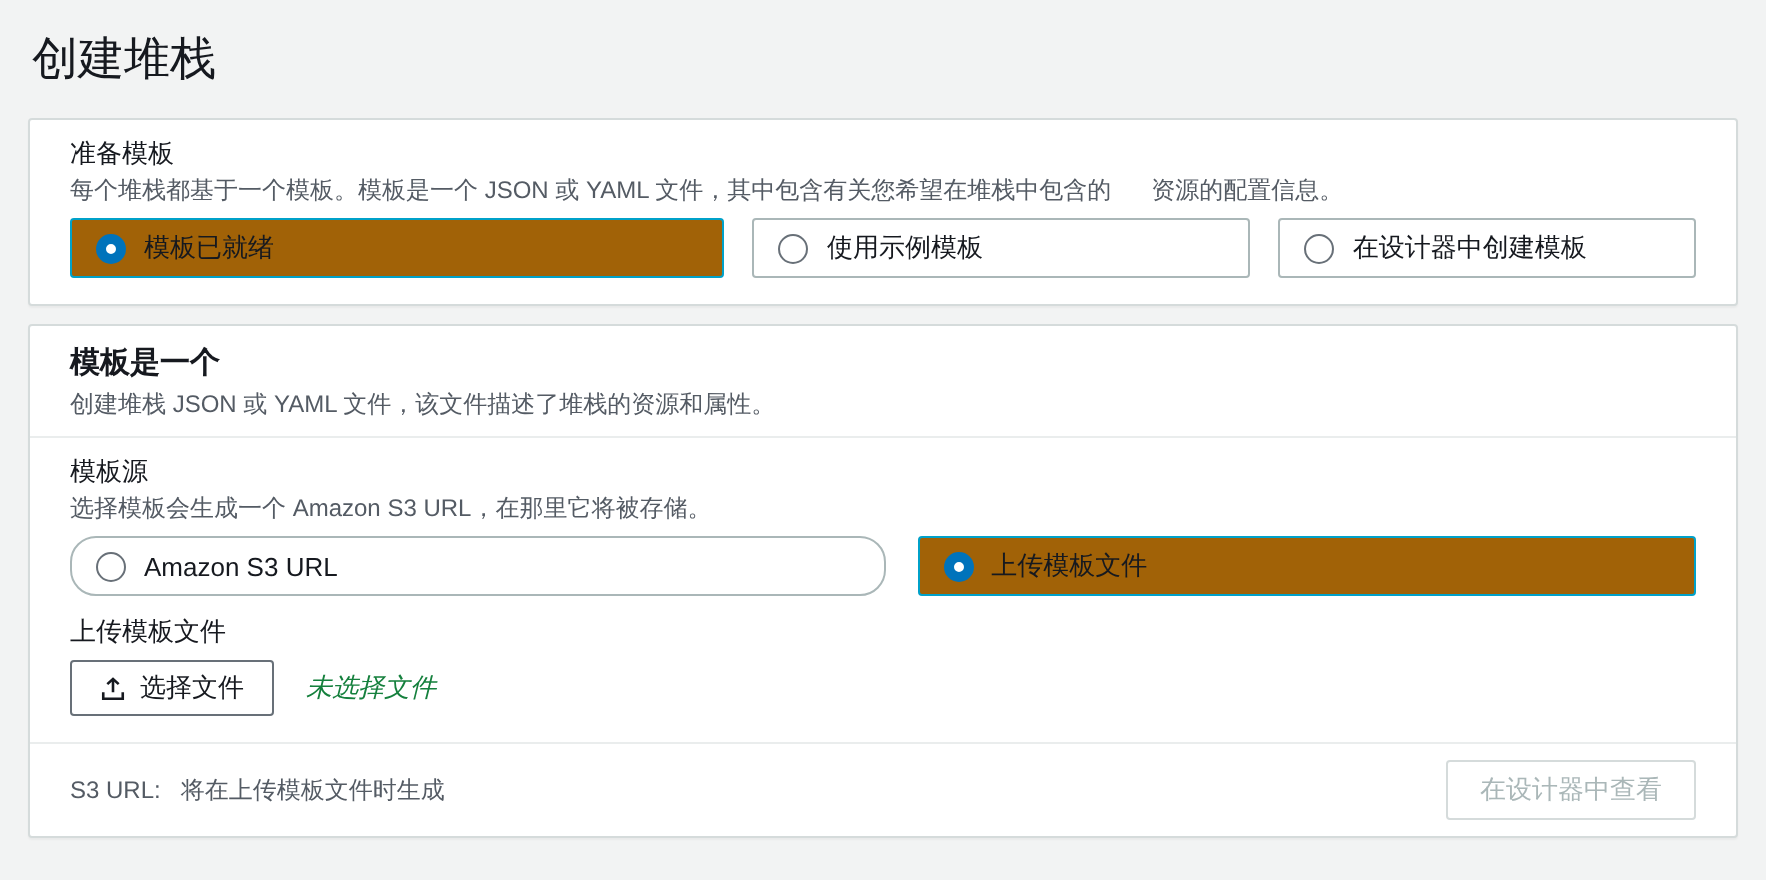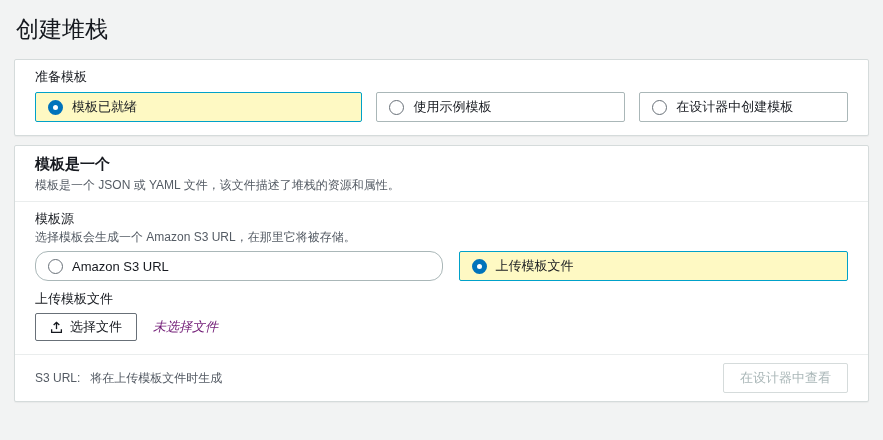--- a/index.html
+++ b/index.html
@@ -56,21 +56,21 @@
     padding: 0 12px;
     border: 1px solid #aab7b8;
     border-radius: 2px;
     background: #ffffff;
     font-size: 13px;
     color: #16191f;
     cursor: pointer;
   }
   .tile.selected {
     border-color: #00a1c9;
-    background: #fef9c3;
+    background: #a16207;
   }
   .t1-a { flex: 1.65; } .t1-b { flex: 1.22; } .t1-c { flex: 1; }
   .t2-a { flex: 1.05; border-radius: 13px; } .t2-b { flex: 1; }
   .radio {
     width: 15px; height: 15px;
     border-radius: 50%;
     border: 1px solid #687078;
     background: #ffffff;
     flex: none;
   }
@@ -89,21 +89,21 @@
     border: 1px solid #687078;
     border-radius: 2px;
     color: #16191f;
     padding: 4px 14px;
     cursor: pointer;
     display: inline-flex;
     align-items: center;
     gap: 7px;
   }
   .btn .ico { display: inline-flex; }
-  .no-file { font-size: 13px; font-style: italic; color: #701a75; }
+  .no-file { font-size: 13px; font-style: italic; color: #15803d; }
   .constraint {
     font-size: 11px;
     color: #687078;
     margin-top: 4px;
   }
   .card-footer {
     border-top: 1px solid #eaeded;
     padding: 8px 20px;
     display: flex;
     align-items: center;
@@ -126,41 +126,42 @@
 </head>
 <body>
 
 <div class="page">
 
   <h1 class="page-title">创建堆栈</h1>
 
   <section class="card">
     <div class="card-body">
       <div class="field-label">准备模板</div>
+      <div class="field-desc">每个堆栈都基于一个模板。模板是一个 JSON 或 YAML 文件，其中包含有关您希望在堆栈中包含的      资源的配置信息。</div>
       <div class="tiles tiles-3">
         <label class="tile selected t1-a">
           <span class="radio checked"></span>
           <span>模板已就绪</span>
         </label>
         <label class="tile t1-b">
           <span class="radio"></span>
           <span>使用示例模板</span>
         </label>
         <label class="tile t1-c">
           <span class="radio"></span>
           <span>在设计器中创建模板</span>
         </label>
       </div>
     </div>
   </section>
 
   <section class="card">
     <div class="card-header">
       <h2>模板是一个</h2>
-      <div class="field-desc">模板是一个 JSON 或 YAML 文件，该文件描述了堆栈的资源和属性。</div>
+      <div class="field-desc">创建堆栈 JSON 或 YAML 文件，该文件描述了堆栈的资源和属性。</div>
     </div>
     <div class="card-body">
       <div class="field-label">模板源</div>
       <div class="field-desc">选择模板会生成一个 Amazon S3 URL，在那里它将被存储。</div>
       <div class="tiles tiles-2">
         <label class="tile t2-a">
           <span class="radio"></span>
           <span>Amazon S3 URL</span>
         </label>
         <label class="tile selected t2-b">

